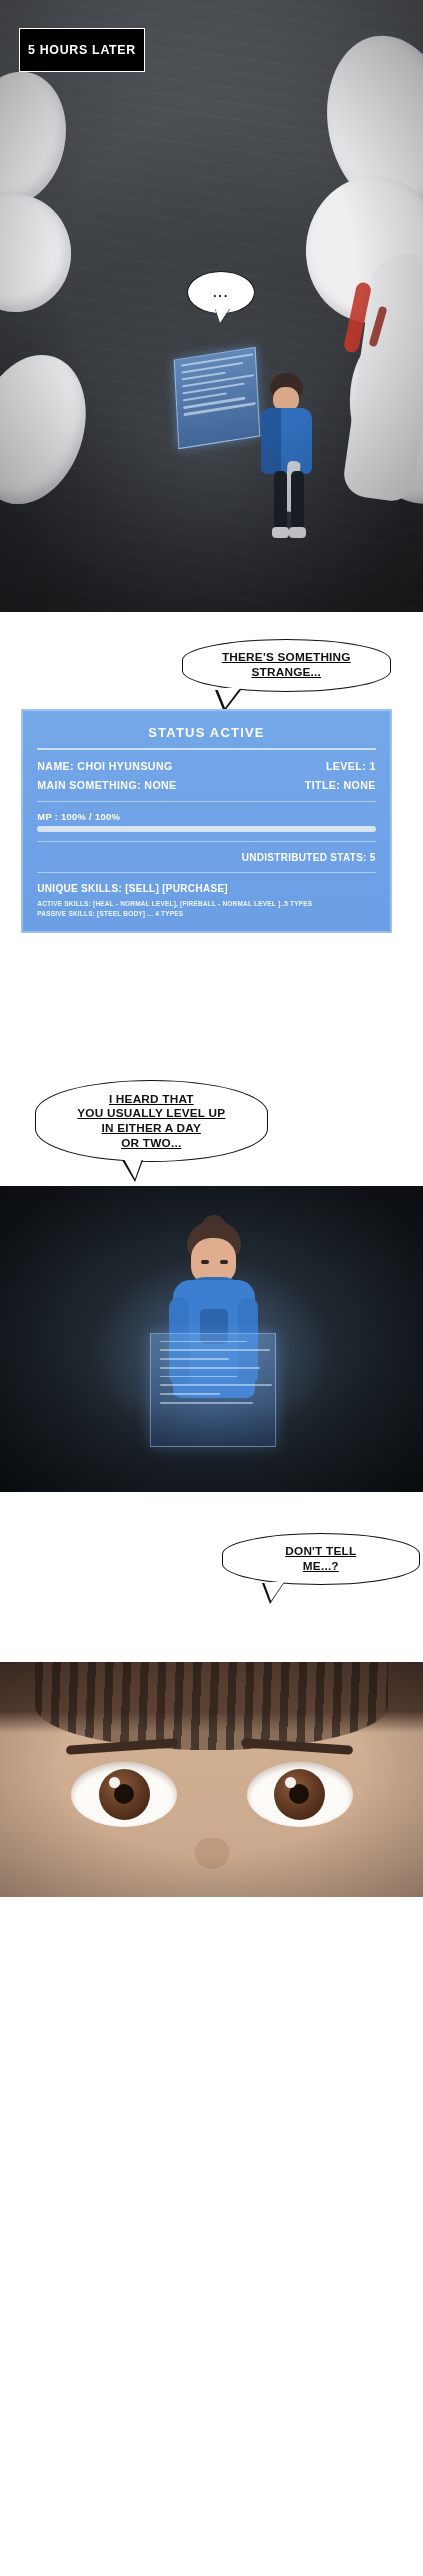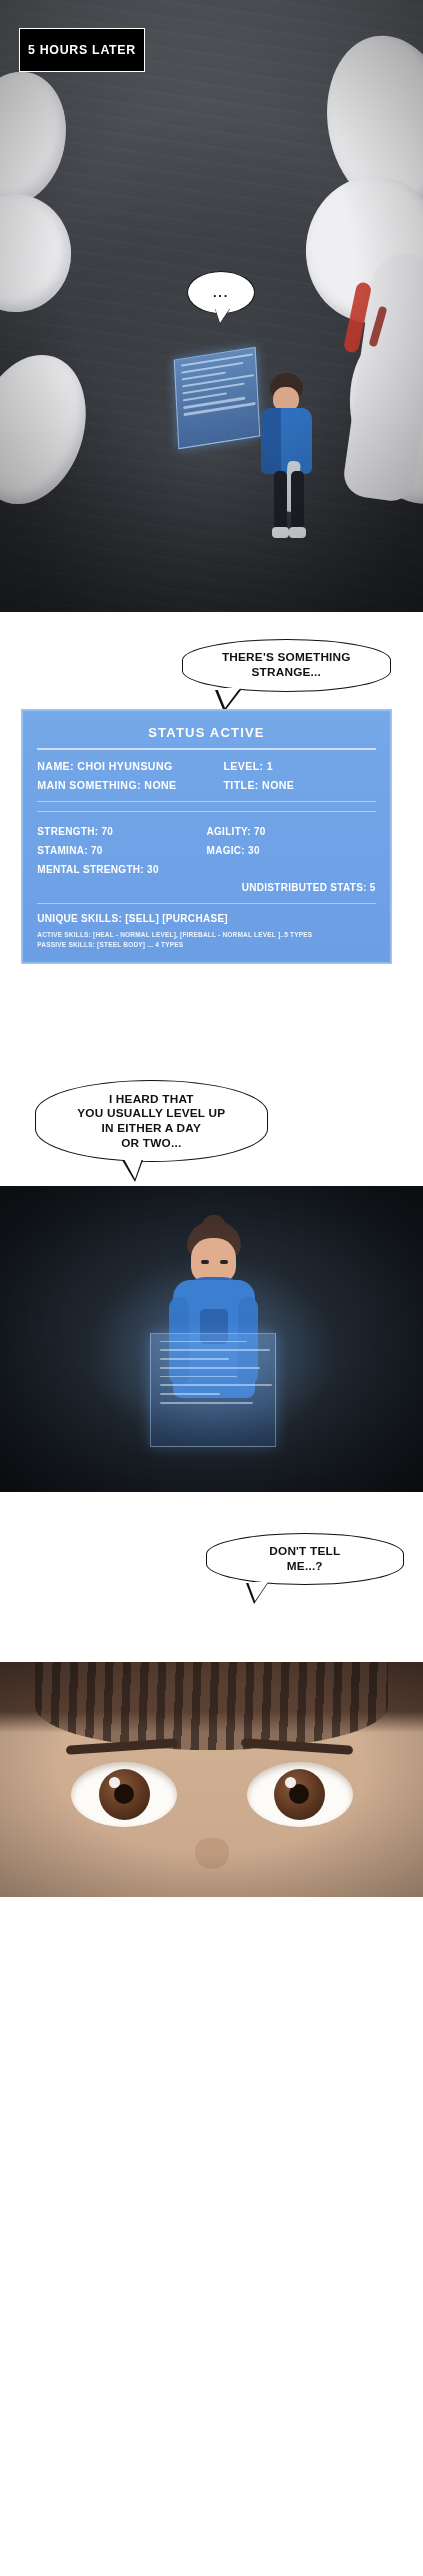--- a/index.html
+++ b/index.html
@@ -53,34 +53,34 @@
 
   .bubble-ellipsis{position:absolute;left:187px;top:271px;width:66px;height:41px;background:#fff;border:1.2px solid #111;border-radius:50%;
      display:flex;align-items:center;justify-content:center;}
   .bubble-ellipsis span{font-size:13px;font-weight:700;letter-spacing:1.8px;color:#111;line-height:5.9px;}
   .bubble-ellipsis:after{content:"";position:absolute;left:27px;top:36px;width:0;height:0;border-left:5.9px solid transparent;border-right:10.6px solid transparent;border-top:15.3px solid #fff;filter:drop-shadow(0 1.2px 0 #111);}
 
   .gap{height:21px;background:#fff;}
 
   
   .panel2{position:relative;width:423px;min-height:529px;background:#fff;}
-  .bubble{position:relative;background:#fff;border:1.2px solid #111;border-radius:50%/40%;padding:10.6px 15.3px;display:inline-block;}
+  .bubble{position:relative;background:#fff;border:1.2px solid #111;border-radius:50%/40%;padding:10.6px 15.3px;display:inline-block;text-decoration:underline;}
   .bubble p{margin:0;text-align:center;color:#111;font-size:11.8px;line-height:1.25;letter-spacing:0.2px;font-weight:700;}
   .b-strange{position:absolute;left:182px;top:5.9px;width:176px;}
   .b-strange:after{content:"";position:absolute;left:34px;bottom:-17.6px;width:0;height:0;border-left:8.2px solid transparent;border-right:15.3px solid transparent;border-top:20px solid #fff;}
   .b-strange:before{content:"";position:absolute;left:32px;bottom:-21px;width:0;height:0;border-left:9.4px solid transparent;border-right:17px solid transparent;border-top:22.3px solid #111;}
 
   .status{position:absolute;left:21px;top:76px;width:371px;background:linear-gradient(180deg,#74a8e8 0%,#6fa2e6 55%,#6b9ee3 100%);
      border:1.2px solid #9fc6f2;box-shadow:0 0 0 1.2px rgba(255,255,255,.25) inset;padding:10.6px 15.3px 13px 15.3px;box-sizing:border-box;color:#fff;}
   .status .title{text-align:center;font-size:13px;letter-spacing:1.2px;font-weight:700;padding:4.7px 0 8.2px 0;}
   .hr{height:1.2px;background:rgba(255,255,255,.65);margin:0 0 10.6px 0;}
   .hr.thin{background:rgba(255,255,255,.45);margin:9.4px 0;}
   .rowline{display:flex;justify-content:space-between;font-size:10.6px;letter-spacing:0.4px;font-weight:700;margin:0 0 7px 0;}
   .rowline .c1{width:55%;}
-  .rowline .c2{width:45%;}
+  .rowline .c2{width:45%;text-align:right;}
   .barblock{margin:5.9px 0 3.5px 0;}
   .barlabel{font-size:9.4px;letter-spacing:0.3px;font-weight:700;margin-bottom:3.5px;}
   .bar{height:5.9px;border-radius:2.9px;background:rgba(255,255,255,.35);overflow:hidden;}
   .bar .fillhp{height:100%;width:100%;background:#f0719b;}
   .bar .fillmp{height:100%;width:100%;background:#d9e4f2;}
   .stats{display:flex;flex-wrap:wrap;font-size:10px;font-weight:700;letter-spacing:0.3px;}
   .stats .col{width:50%;line-height:1.9;}
   .undist{text-align:right;font-size:10px;font-weight:700;letter-spacing:0.3px;margin-top:3.5px;}
   .unique{font-size:10px;font-weight:700;letter-spacing:0.3px;margin:3.5px 0 5.9px 0;}
   .smalls{font-size:6.5px;line-height:1.5;letter-spacing:0.2px;font-weight:700;color:#eef5ff;}
@@ -104,21 +104,21 @@
   .boy2 .hood{position:absolute;left:13px;top:56px;width:64px;height:23.5px;background:#2f6cb8;border-radius:23.5px 23.5px 0 0;}
   .boy2 .armL{position:absolute;left:0px;top:76px;width:20px;height:88px;background:#3576c5;border-radius:10.6px;}
   .boy2 .armR{position:absolute;left:69px;top:76px;width:20px;height:88px;background:#3576c5;border-radius:10.6px;}
   .boy2 .shirt{position:absolute;left:31px;top:88px;width:28px;height:35px;background:#2c64ad;border-radius:4.7px;}
   .p3panel{position:absolute;left:150px;top:147px;width:124px;height:112px;background:linear-gradient(180deg,rgba(120,175,240,.38),rgba(60,115,195,.3));
      border:0.6px solid rgba(190,220,255,.45);box-shadow:0 0 13px rgba(110,170,240,.35);}
   .p3panel .tl{height:1.8px;margin:7px 9.4px;background:rgba(225,240,255,.5);border-radius:1.2px;}
 
   
   .panel4{position:relative;width:423px;height:147px;background:#fff;}
-  .b-dont{position:absolute;left:206px;top:17.6px;width:165px;}
+  .b-dont{position:absolute;left:222px;top:17.6px;width:165px;}
   .b-dont:after{content:"";position:absolute;left:41px;bottom:-16.5px;width:0;height:0;border-left:7px solid transparent;border-right:13px solid transparent;border-top:19px solid #fff;}
   .b-dont:before{content:"";position:absolute;left:39px;bottom:-20px;width:0;height:0;border-left:8.2px solid transparent;border-right:14.7px solid transparent;border-top:21px solid #111;}
 
   
   .panel5{position:relative;width:423px;height:235px;overflow:hidden;
      background:linear-gradient(180deg,#d8b89c 0%,#cfae92 40%,#c9a78c 100%);}
   .p5hair{position:absolute;left:0;top:0;width:423px;height:71px;background:linear-gradient(180deg,#4a352b 0%,#5a4133 70%,rgba(90,65,51,0) 100%);}
   .p5hair2{position:absolute;left:35px;top:0;width:353px;height:88px;
      background:repeating-linear-gradient(92deg, rgba(48,34,27,.85) 0 8.2px, rgba(90,65,51,.6) 8.2px 17.6px);border-radius:0 0 60% 60%;}
   .eyeBig{position:absolute;width:106px;height:65px;background:#fdfbf8;border-radius:50%;box-shadow:inset 0 3.5px 5.9px rgba(120,90,70,.35);}
@@ -209,31 +209,29 @@
         <div class="c1">NAME: CHOI HYUNSUNG</div>
         <div class="c2">LEVEL: 1</div>
       </div>
       <div class="rowline">
         <div class="c1">MAIN SOMETHING: NONE</div>
         <div class="c2">TITLE: NONE</div>
       </div>
 
       <div class="hr thin"></div>
 
+      <div class="barblock">
+        <div class="barlabel">MP : 100% / 100%</div>
+        <div class="bar">
+            <div class="fillmp"></div>
+          </div>
+      </div>
 
       <div class="hr thin"></div>
 
-      <div class="stats">
-        <div class="col">STRENGTH: 70</div>
-        <div class="col">AGILITY: 70</div>
-        <div class="col">STAMINA: 70</div>
-        <div class="col">MAGIC: 30</div>
-        <div class="col">MENTAL STRENGTH: 30</div>
-        <div class="col"></div>
-      </div>
       <div class="undist">UNDISTRIBUTED STATS: 5</div>
 
       <div class="hr thin"></div>
 
       <div class="unique">UNIQUE SKILLS: [SELL] [PURCHASE]</div>
       <div class="smalls">ACTIVE SKILLS: [HEAL - NORMAL LEVEL], [FIREBALL - NORMAL LEVEL ]..5 TYPES</div>
       <div class="smalls">PASSIVE SKILLS: [STEEL BODY] ... 4 TYPES</div>
     </div>
 
     <div style="position:absolute;left:0;top:423px;width:423px;height:88px;"></div>

